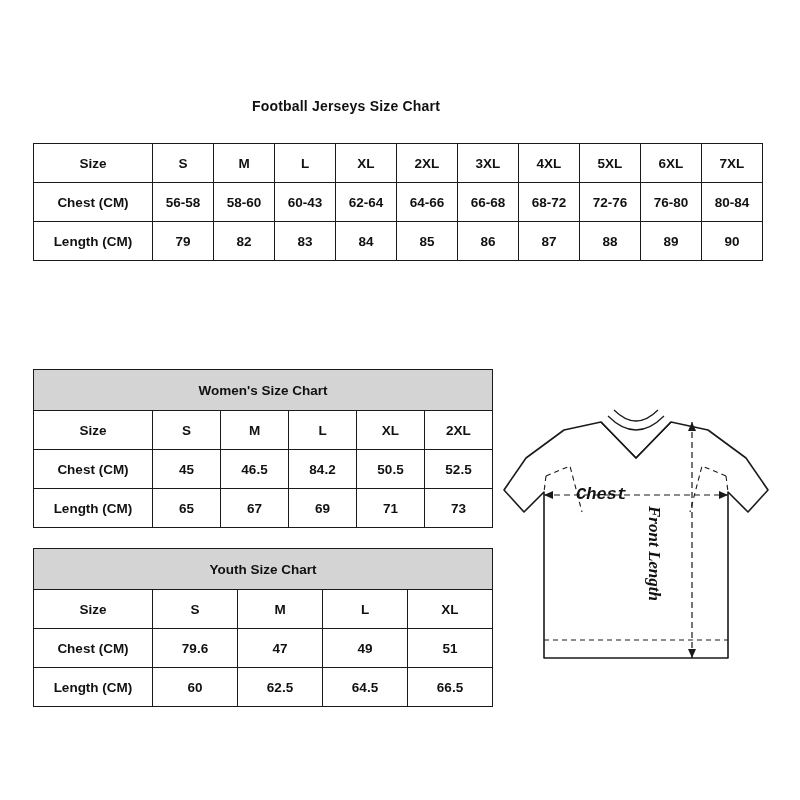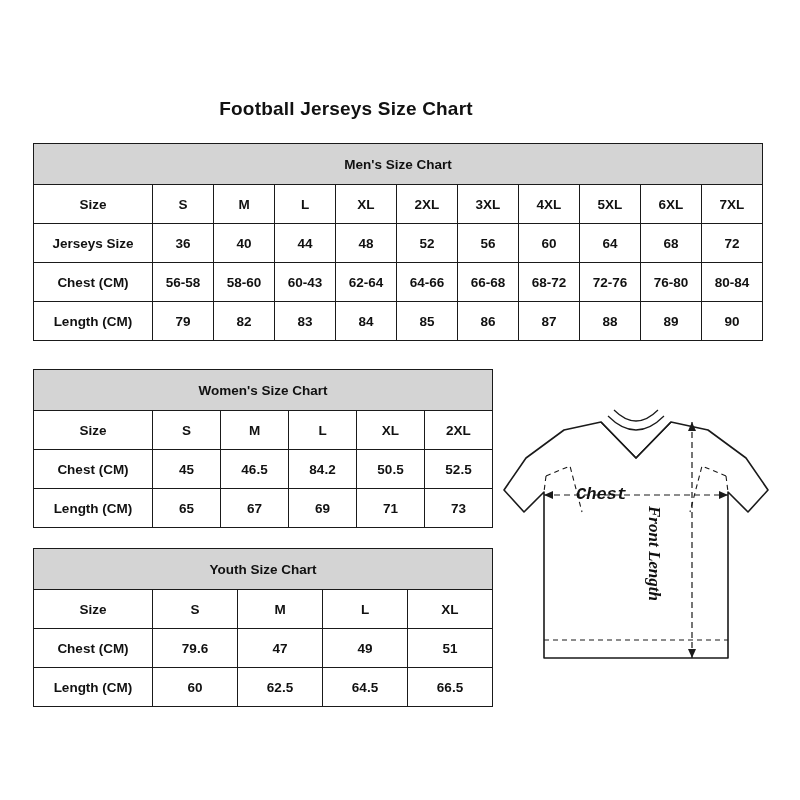--- a/index.html
+++ b/index.html
@@ -19,21 +19,21 @@
     position: relative;
     width: 800px;
     height: 800px;
   }
   .page-title {
     position: absolute;
     top: 98px;
     left: 0;
     width: 692px;
     text-align: center;
-    font-size: 19px;
+    font-size: 14px;
     font-weight: bold;
     letter-spacing: 0.2px;
     color: #111111;
   }
 
   table.size-table {
     position: absolute;
     border-collapse: collapse;
     background: #ffffff;
   }
@@ -113,48 +113,32 @@
 </style>
 </head>
 <body>
 
 <div id="page">
 
   <div class="page-title">Football Jerseys Size Chart</div>
 
   <table class="size-table" id="mens-table">
     <tbody>
-      <tr class="hdr-row">
-        <td colspan="11">Men's Size Chart</td>
-      </tr>
       <tr>
         <td class="label-cell">Size</td>
         <td class="val-cell">S</td>
         <td class="val-cell">M</td>
         <td class="val-cell">L</td>
         <td class="val-cell">XL</td>
         <td class="val-cell">2XL</td>
         <td class="val-cell">3XL</td>
         <td class="val-cell">4XL</td>
         <td class="val-cell">5XL</td>
         <td class="val-cell">6XL</td>
         <td class="val-cell">7XL</td>
-      </tr>
-      <tr>
-        <td class="label-cell">Jerseys Size</td>
-        <td class="val-cell">36</td>
-        <td class="val-cell">40</td>
-        <td class="val-cell">44</td>
-        <td class="val-cell">48</td>
-        <td class="val-cell">52</td>
-        <td class="val-cell">56</td>
-        <td class="val-cell">60</td>
-        <td class="val-cell">64</td>
-        <td class="val-cell">68</td>
-        <td class="val-cell">72</td>
       </tr>
       <tr>
         <td class="label-cell">Chest (CM)</td>
         <td class="val-cell">56-58</td>
         <td class="val-cell">58-60</td>
         <td class="val-cell">60-43</td>
         <td class="val-cell">62-64</td>
         <td class="val-cell">64-66</td>
         <td class="val-cell">66-68</td>
         <td class="val-cell">68-72</td>

